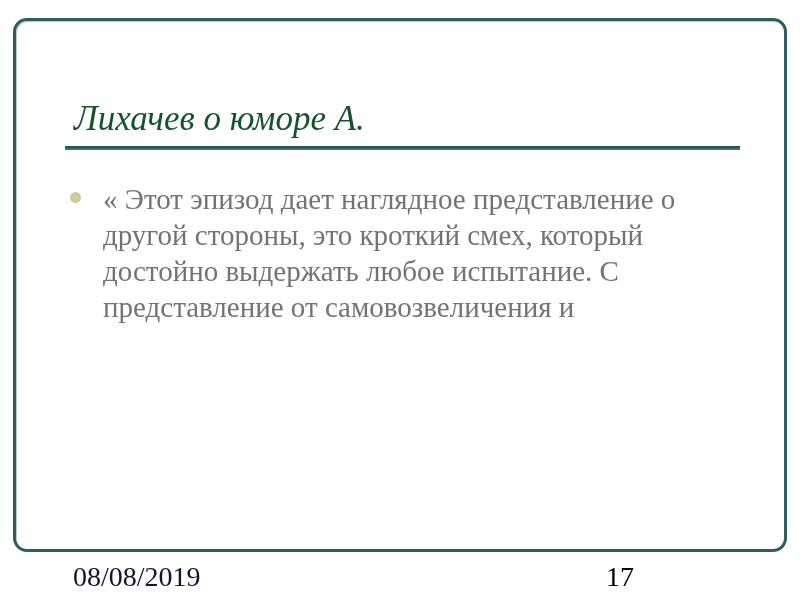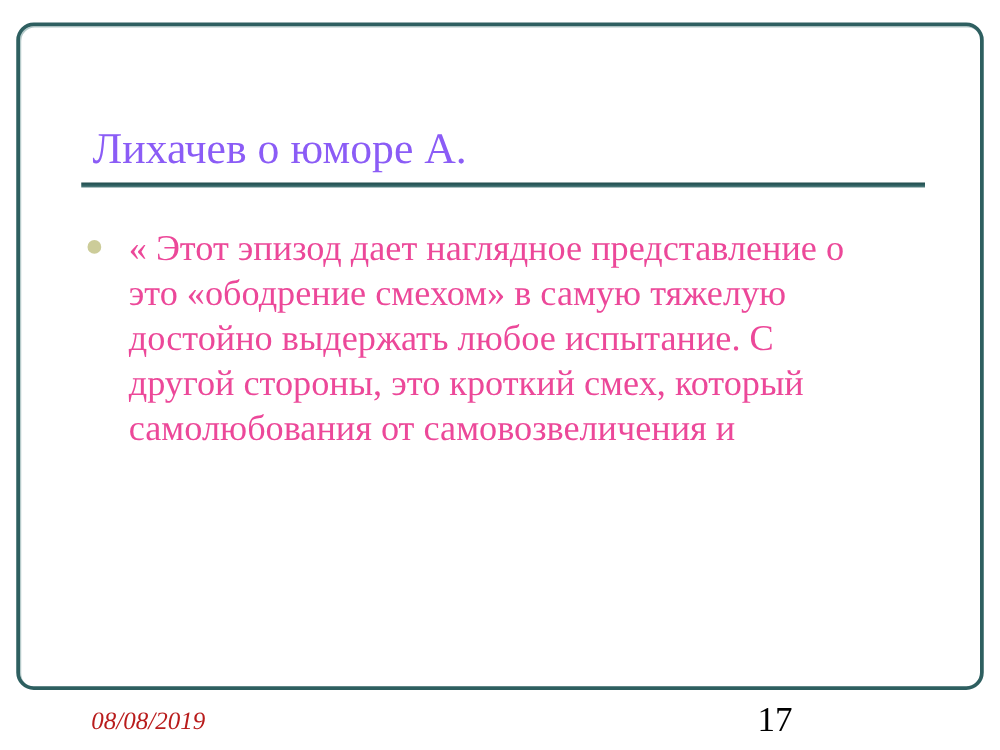--- a/index.html
+++ b/index.html
@@ -21,53 +21,53 @@
     border: 3px solid #2E5F60;
     border-radius: 14px;
     box-shadow: inset 1px 1px 0 rgba(150,180,180,0.7);
     background: transparent;
   }
   .slide-title {
     position: absolute;
     left: 74px; top: 98px;
     font-size: 35px;
     line-height: 42px;
-    color: #8b5cf6;
+    color: #14532d;
     white-space: pre;
+    font-style: italic;
   }
   .title-rule {
     position: absolute;
     left: 65px; top: 146px;
     width: 675px; height: 4px;
     background: linear-gradient(#224e4e 0%, #2E5F60 55%, #5a8686 100%);
   }
   .bullet-dot {
     position: absolute;
     left: 70px; top: 192px;
     width: 11px; height: 11px;
     border-radius: 50%;
     background: #CCCC99;
   }
   .body-text {
     position: absolute;
     left: 103px; top: 181px;
     width: 640px;
     font-size: 29px;
     line-height: 36px;
-    color: #ec4899;
+    color: #737373;
   }
   .body-text .text-line { white-space: pre; }
   .footer-date {
     position: absolute;
     left: 73px; top: 561px;
-    font-size: 20px;
+    font-size: 28px;
     line-height: 32px;
-    color: #b91c1c;
+    color: #0f172a;
     white-space: pre;
-    font-style: italic;
   }
   .page-number {
     position: absolute;
     left: 606px; top: 561px;
     font-size: 28px;
     line-height: 32px;
     color: #000000;
     white-space: pre;
   }
 </style>
@@ -79,23 +79,22 @@
   <div class="slide-frame"></div>
 
   <div class="slide-title">Лихачев о юморе А.</div>
 
   <div class="title-rule"></div>
 
   <span class="bullet-dot"></span>
 
   <div class="body-text">
     <div class="text-line">« Этот эпизод дает наглядное представление о</div>
-    <div class="text-line">это «ободрение смехом» в самую тяжелую</div>
+    <div class="text-line">другой стороны, это кроткий смех, который</div>
     <div class="text-line">достойно выдержать любое испытание. С</div>
-    <div class="text-line">другой стороны, это кроткий смех, который</div>
-    <div class="text-line">самолюбования от самовозвеличения и</div>
+    <div class="text-line">представление от самовозвеличения и</div>
   </div>
 
   <div class="footer-date">08/08/2019</div>
 
   <div class="page-number">17</div>
 
 </div>
 
 </body></html>

